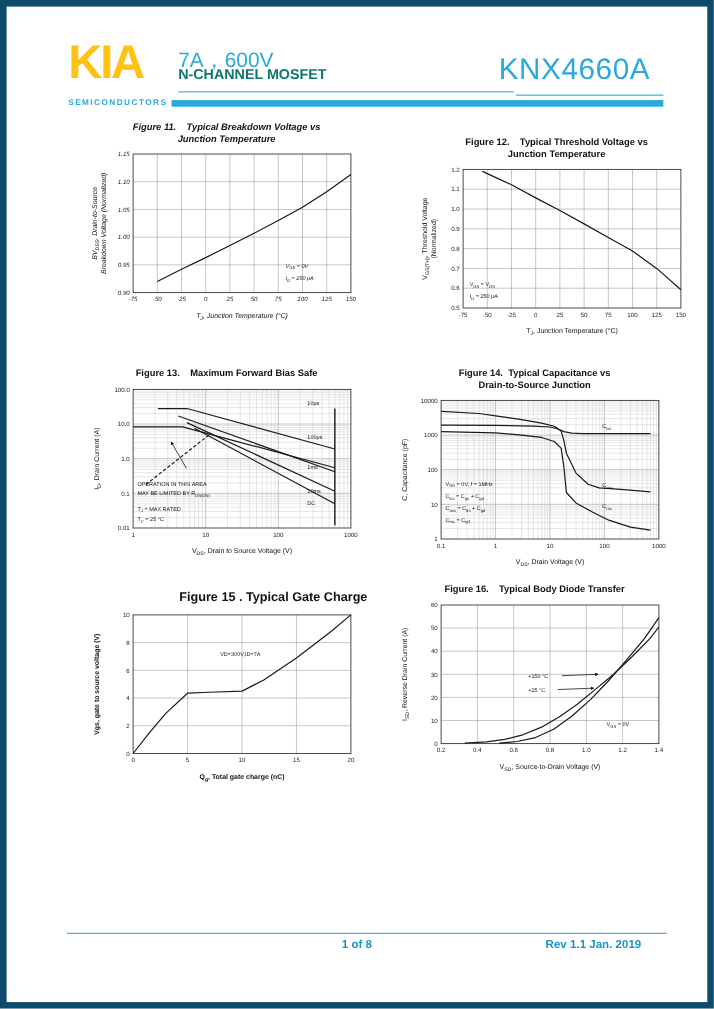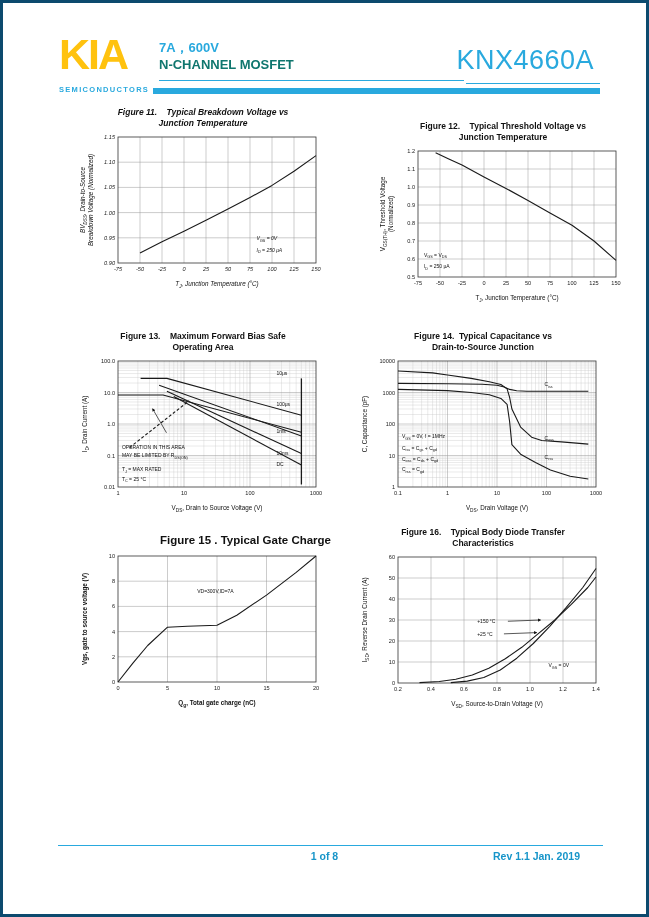--- a/index.html
+++ b/index.html
@@ -1,21 +1,21 @@
 <!DOCTYPE html>
 <html><head>
 <meta charset="utf-8">
 <style>
   html,body{margin:0;padding:0;background:#f2f2f2;}
   .page{position:relative;width:649px;height:917px;background:#ffffff;margin:0 auto;
-        font-family:"Liberation Sans",sans-serif;overflow:hidden;border:3px solid #0c4a6e;box-sizing:border-box;}
+        font-family:"Liberation Sans",sans-serif;overflow:hidden;border:6px solid #0c4a6e;box-sizing:border-box;}
   
   .logo{position:absolute;left:56px;top:30px;font-size:43px;font-weight:800;letter-spacing:-2px;line-height:1;}
   .logo-sub{position:absolute;left:56px;top:82px;font-size:7.5px;font-weight:bold;letter-spacing:1.3px;}
-  .spec1{position:absolute;left:156px;top:36px;font-size:13px;font-weight:bold;}
+  .spec1{position:absolute;left:156px;top:36px;font-size:19px;font-weight:normal;}
   .spec2{position:absolute;left:156px;top:54px;font-size:13px;font-weight:bold;}
   .part-number{position:absolute;right:52px;top:42px;font-size:27px;font-weight:500;letter-spacing:.5px;}
   .rule{position:absolute;height:1px;}
   .rule-thick{position:absolute;left:150px;top:85px;width:447px;height:6px;}
   
   .fig{position:absolute;width:256px;margin:0;}
   .fig figcaption{text-align:center;margin:0 0 3px 0;}
   .fig .t1,.fig .t2{font-size:8.5px;font-weight:bold;color:#111;white-space:pre;line-height:1.25;}
   #fig-15 .t1{font-size:11.5px;text-align:right;}
   #fig-11{left:72px;top:104px;font-style:italic;}  #fig-12{left:372px;top:118px;}
@@ -136,21 +136,20 @@
           <text x="45.94" y="123.18" class="ann"><tspan>I</tspan><tspan dy="1.6" font-size="75%">D</tspan><tspan dy="-1.6"> = 250 μA</tspan></text>
           <text x="139" y="155" text-anchor="middle" class="axl"><tspan>T</tspan><tspan dy="1.6" font-size="75%">J</tspan><tspan dy="-1.6">, Junction Temperature (°C)</tspan></text>
           <text text-anchor="middle" class="axl" transform="translate(7,69) rotate(-90)"><tspan>V</tspan><tspan dy="1.6" font-size="75%">GS(TH)</tspan><tspan dy="-1.6">, Threshold Voltage</tspan></text>
           <text text-anchor="middle" class="axl" transform="translate(15,69) rotate(-90)"><tspan>(Normalized)</tspan></text>
         </svg>
     </figure>
 
     <figure class="fig" id="fig-13">
       <figcaption>
         <div class="t1">Figure 13.    Maximum Forward Bias Safe</div>
-        <div class="t2">Operating Area</div>
       </figcaption>
       <svg class="chart" data-fig="2" width="250" height="160" viewBox="0 0 250 160">
           <line x1="59.86797971382276" x2="59.86797971382276" y1="6" y2="132" stroke="#c9c9c9" stroke-width="0.4"></line>
           <line x1="71.49000281149772" x2="71.49000281149772" y1="6" y2="132" stroke="#c9c9c9" stroke-width="0.4"></line>
           <line x1="79.73595942764553" x2="79.73595942764553" y1="6" y2="132" stroke="#c9c9c9" stroke-width="0.4"></line>
           <line x1="86.13202028617724" x2="86.13202028617724" y1="6" y2="132" stroke="#c9c9c9" stroke-width="0.4"></line>
           <line x1="91.35798252532048" x2="91.35798252532048" y1="6" y2="132" stroke="#c9c9c9" stroke-width="0.4"></line>
           <line x1="95.77647064094094" x2="95.77647064094094" y1="6" y2="132" stroke="#c9c9c9" stroke-width="0.4"></line>
           <line x1="99.60393914146827" x2="99.60393914146827" y1="6" y2="132" stroke="#c9c9c9" stroke-width="0.4"></line>
           <line x1="102.98000562299544" x2="102.98000562299544" y1="6" y2="132" stroke="#c9c9c9" stroke-width="0.4"></line>
@@ -373,21 +372,20 @@
           <polyline points="40.0,132.0 54.9,113.1 69.7,95.5 89.5,77.2 109.3,76.3 139.0,75.3 158.8,65.2 188.5,45.1 218.2,22.4 238.0,6.0" fill="none" stroke="#1a1a1a" stroke-width="1.1" stroke-linejoin="round"></polyline>
           <text x="119.2" y="43.169999999999995" class="ann"><tspan>VD=300V,ID=7A</tspan></text>
           <text x="139" y="155" text-anchor="middle" class="axl"><tspan>Q</tspan><tspan dy="1.6" font-size="75%">g</tspan><tspan dy="-1.6">, Total gate charge (nC)</tspan></text>
           <text text-anchor="middle" class="axl" transform="translate(9,69) rotate(-90)"><tspan>Vgs, gate to source voltage (V)</tspan></text>
         </svg>
     </figure>
 
     <figure class="fig" id="fig-16">
       <figcaption>
         <div class="t1">Figure 16.    Typical Body Diode Transfer</div>
-        <div class="t2">Characteristics</div>
       </figcaption>
       <svg class="chart" data-fig="5" width="250" height="160" viewBox="0 0 250 160">
           <text x="40" y="140" text-anchor="middle" class="tick">0.2</text>
           <line x1="73" x2="73" y1="6" y2="132" stroke="#999999" stroke-width="0.5"></line>
           <text x="73" y="140" text-anchor="middle" class="tick">0.4</text>
           <line x1="106" x2="106" y1="6" y2="132" stroke="#999999" stroke-width="0.5"></line>
           <text x="106" y="140" text-anchor="middle" class="tick">0.6</text>
           <line x1="139.00000000000003" x2="139.00000000000003" y1="6" y2="132" stroke="#999999" stroke-width="0.5"></line>
           <text x="139.00000000000003" y="140" text-anchor="middle" class="tick">0.8</text>
           <line x1="172.00000000000003" x2="172.00000000000003" y1="6" y2="132" stroke="#999999" stroke-width="0.5"></line>

